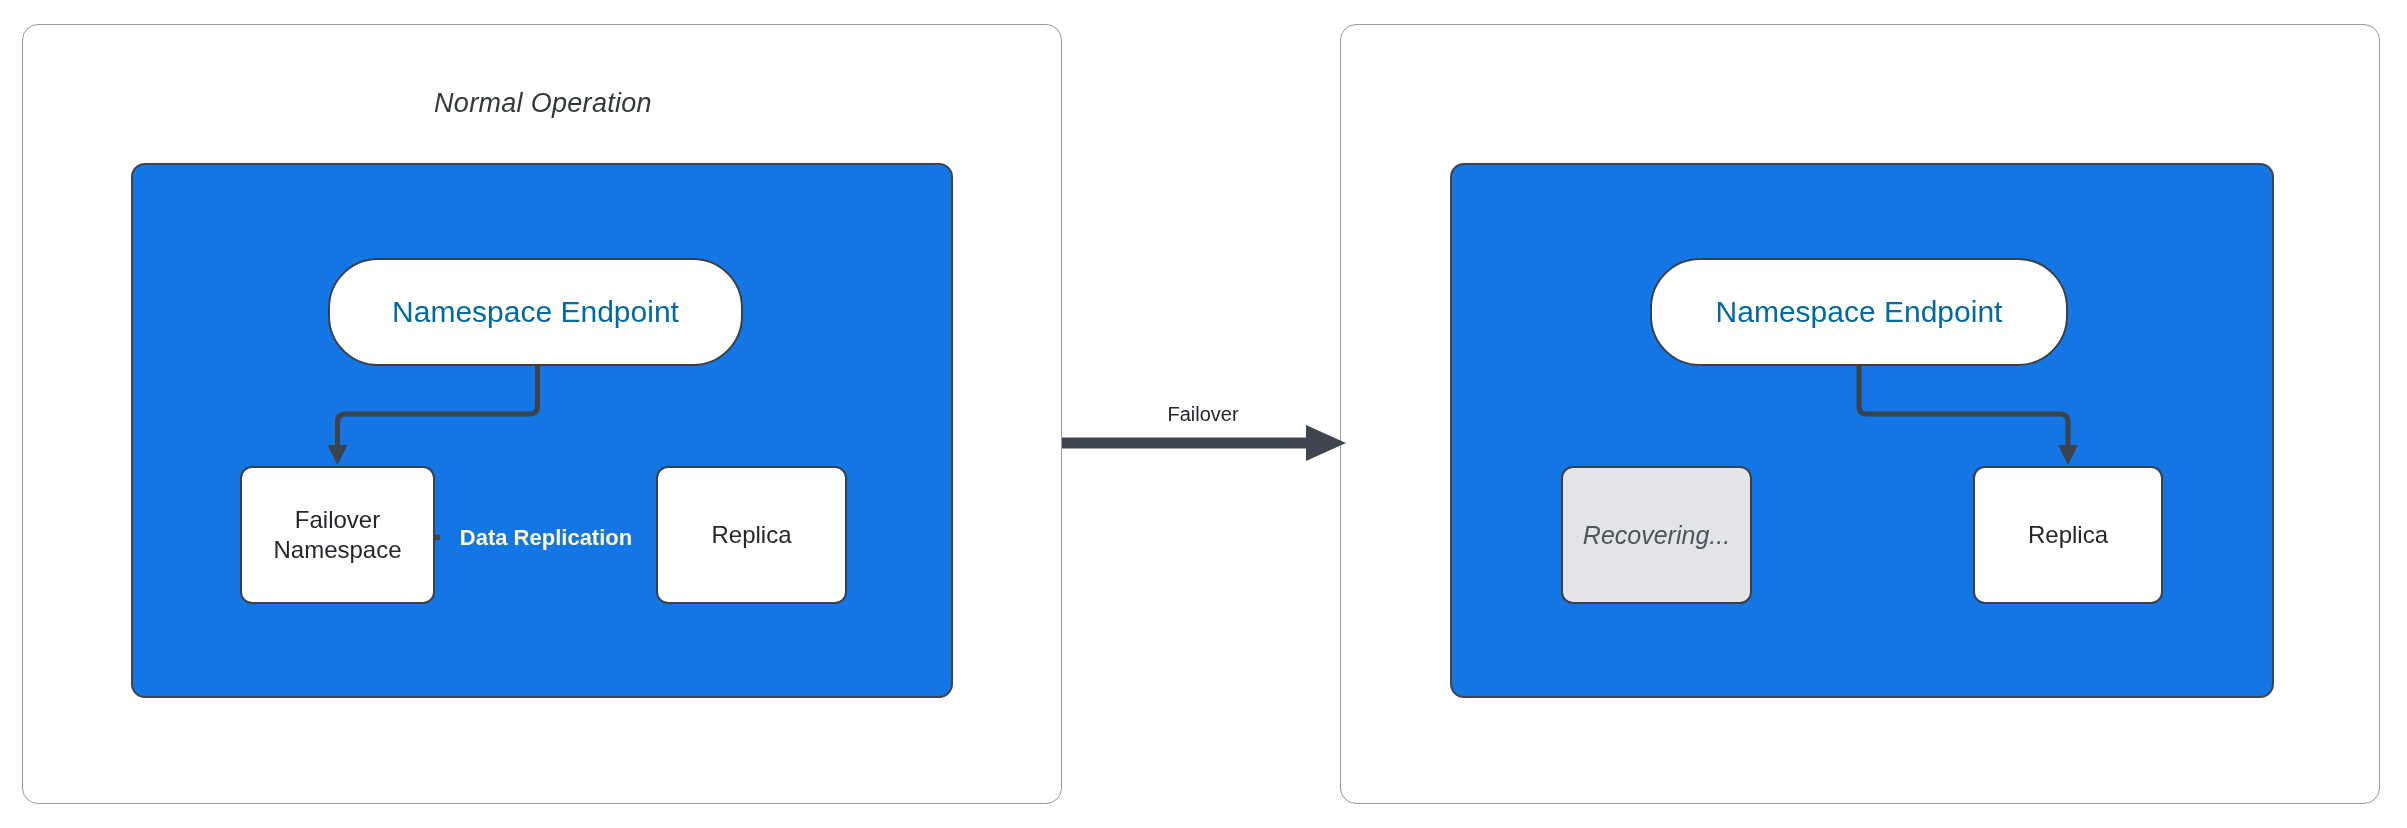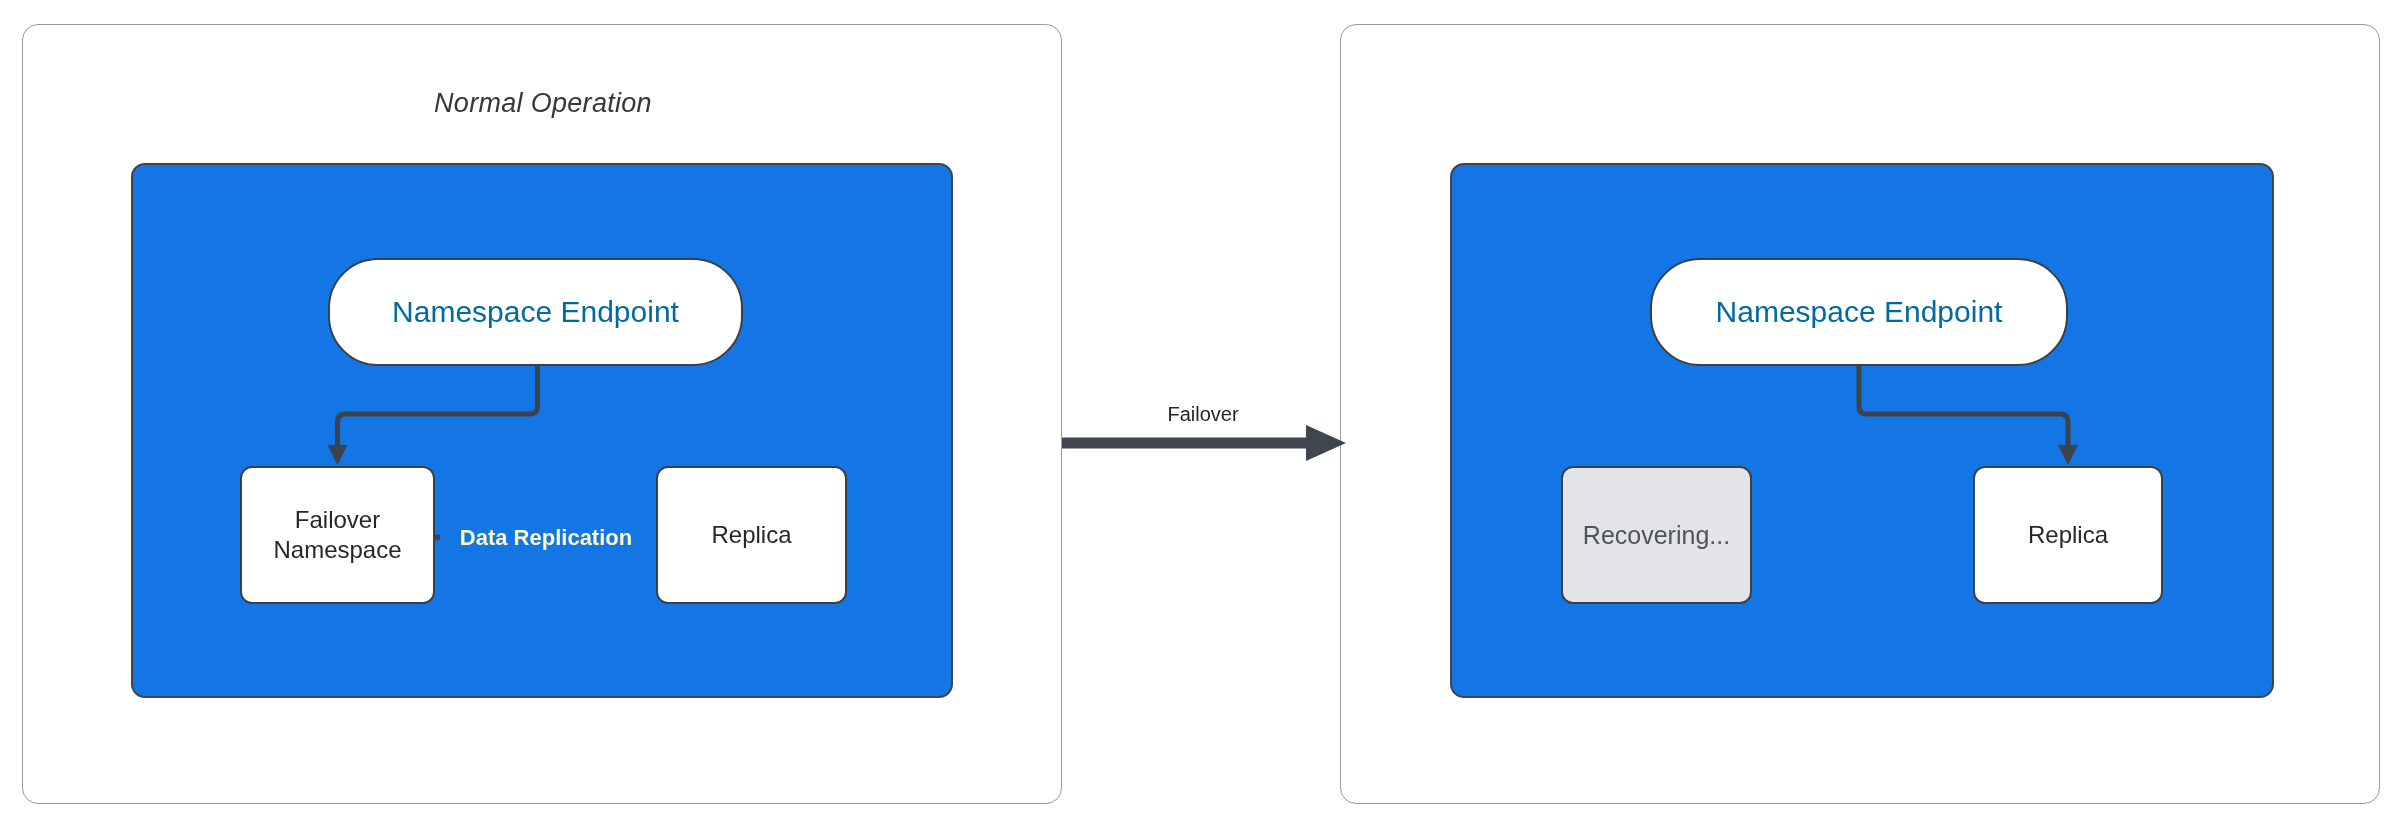--- a/index.html
+++ b/index.html
@@ -85,20 +85,21 @@
     text-align: center;
     font-size: 24px;
     line-height: 30px;
     color: #24272b;
     padding: 0 14px;
   }
   .node.primary       { left: 240px;  width: 195px; }
   .node.replica-left  { left: 656px;  width: 191px; }
   .node.recovering    { left: 1561px; width: 191px;
                         background: #e2e4e7;
+                        font-style: italic;
                         font-size: 25px;
                         color: #4e545c; }
   .node.replica-right { left: 1973px; width: 190px; }
 
   svg.connectors {
     position: absolute;
     left: 0; top: 0;
     pointer-events: none;
   }
 

